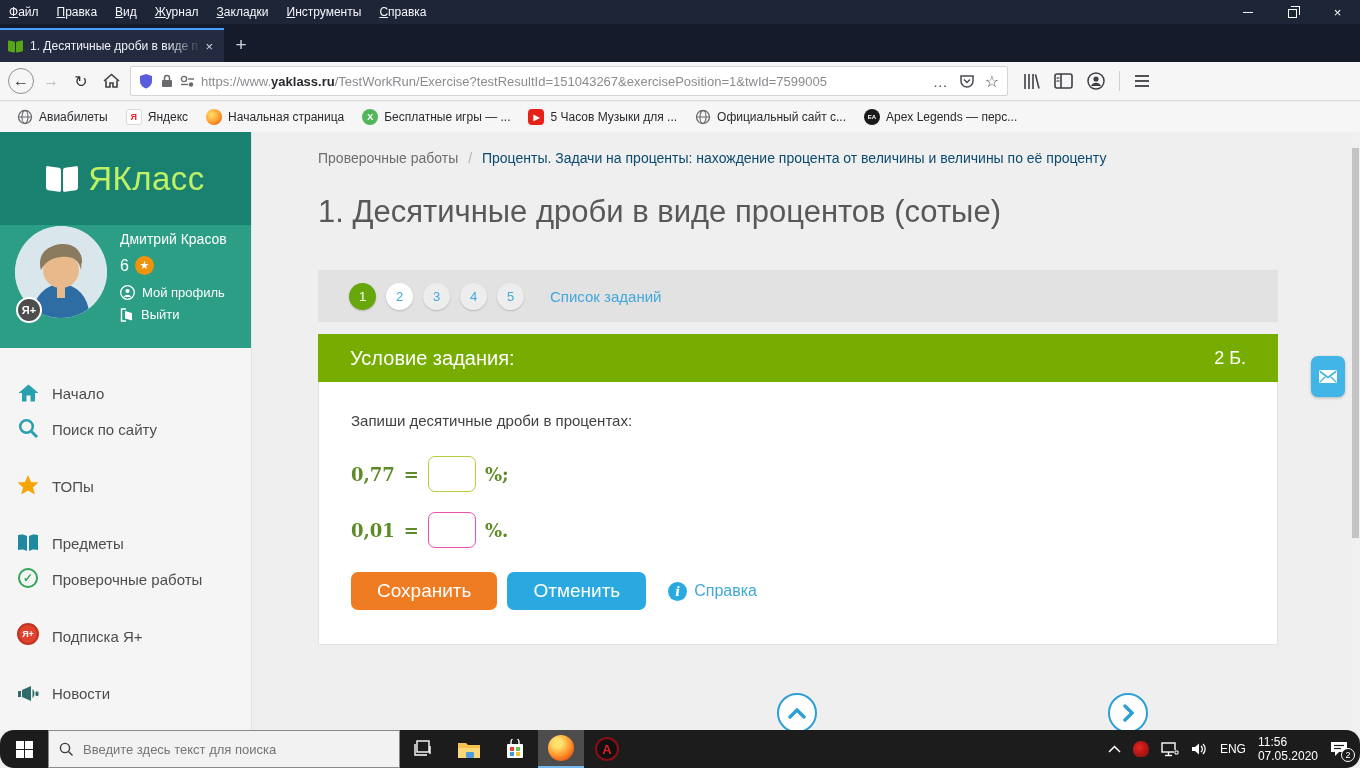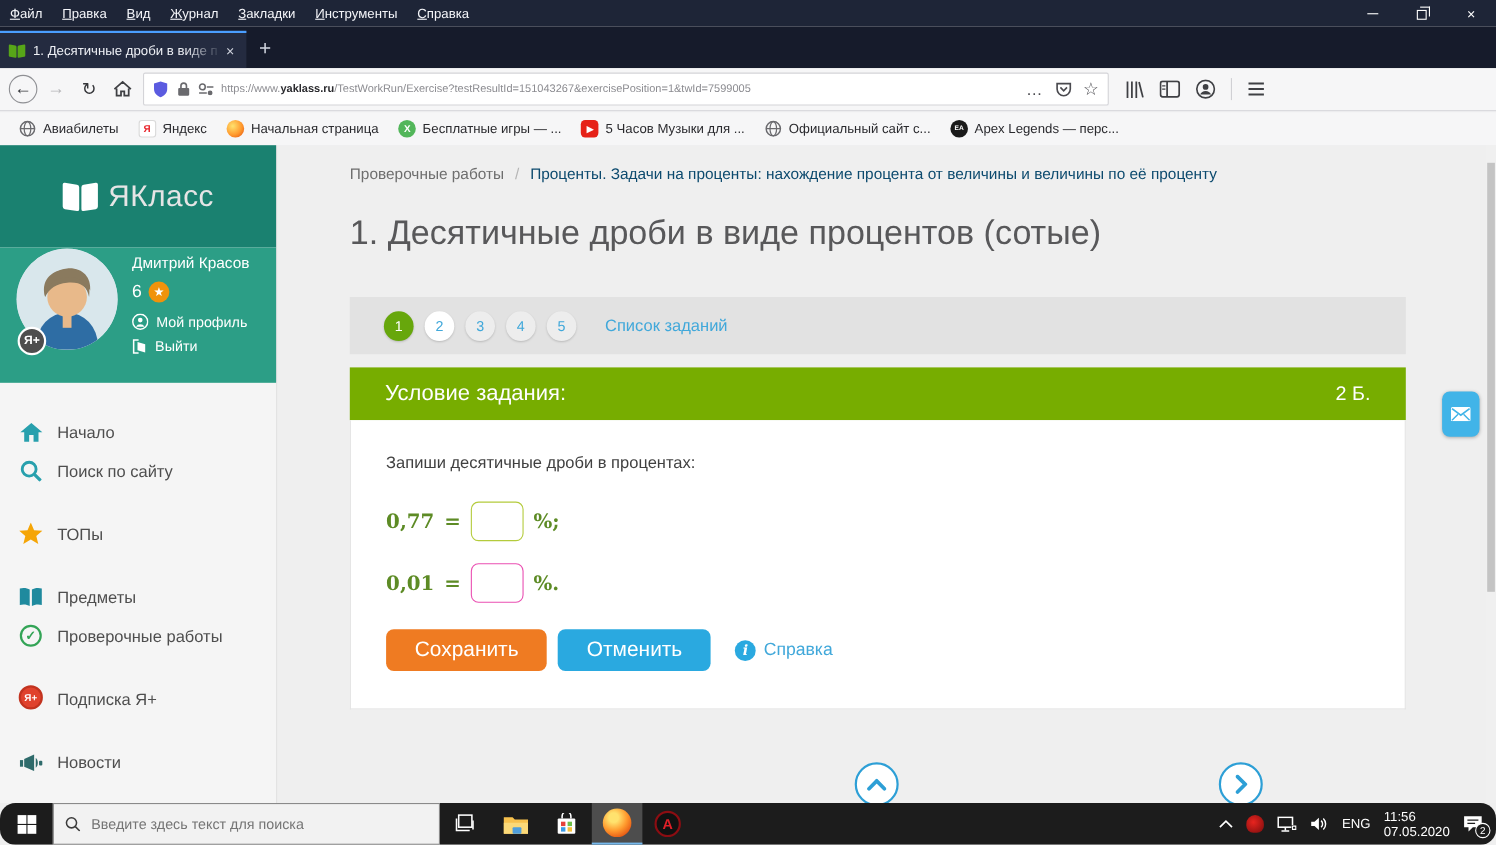--- a/index.html
+++ b/index.html
@@ -25,21 +25,21 @@
   .favicon-book { display:flex; }
   .favicon-book i { display:block; width:7px; height:11px; background:#57a618; border-radius:1px; }
   .favicon-book i:first-child { transform:skewY(10deg); margin-right:1px; }
   .favicon-book i:last-child { transform:skewY(-10deg); }
 
   .navbar { position:absolute; top:62px; left:0; width:1360px; height:39px; background:#f6f6f7; border-bottom:1px solid #dadade; display:flex; align-items:center; padding:0 6px; }
   .nav-btn { width:30px; height:30px; display:flex; align-items:center; justify-content:center; font-size:16px; color:#35363a; }
   .back-circle { width:26px; height:26px; border:1px solid #8f9094; border-radius:50%; display:flex; align-items:center; justify-content:center; }
   .fwd { color:#b7b7ba; }
   .urlbar { flex:0 0 878px; height:30px; background:#fff; border:1px solid #d4d4d8; border-radius:2px; margin-left:4px; display:flex; align-items:center; padding:0 8px; }
-  .url-text { flex:1; font-size:10px; color:#8b8b90; white-space:nowrap; overflow:hidden; margin-left:6px; }
+  .url-text { flex:1; font-size:13px; color:#8b8b90; white-space:nowrap; overflow:hidden; margin-left:6px; }
   .url-text b { color:#2a2a2e; font-weight:700; }
   .url-icons { display:flex; align-items:center; gap:10px; color:#4a4a4f; }
   .dots { font-size:15px; letter-spacing:1px; color:#4a4a4f; }
   .star-glyph { font-size:16px; color:#4a4a4f; }
   .toolbar-right { display:flex; align-items:center; gap:14px; margin-left:14px; color:#3f4044; }
   .tb-sep { width:1px; height:20px; background:#d0d0d4; }
 
   .bookmarks { position:absolute; top:102px; left:0; width:1360px; height:30px; background:#f6f6f7; display:flex; align-items:center; padding-left:10px; gap:4px; }
   .bm { display:flex; align-items:center; gap:6px; padding:3px 7px; font-size:12px; color:#2a2a2e; }
   .bm-ico { width:16px; height:16px; display:flex; align-items:center; justify-content:center; border-radius:50%; font-size:9px; font-weight:700; flex:0 0 16px; }
@@ -51,21 +51,21 @@
 
   
   .content { position:absolute; top:132px; left:0; width:1360px; height:598px; background:#efefef; }
 
   .sidebar { position:absolute; top:0; left:0; width:252px; height:598px; background:#f5f5f5; border-right:1px solid #e2e2e2; }
   .side-logo { height:93px; background:#1a8170; display:flex; align-items:center; justify-content:center; gap:10px; }
   .logo-book { display:flex; }
   .logo-book i { display:block; width:15px; height:24px; background:#fff; border-radius:2px; }
   .logo-book i:first-child { transform:skewY(9deg); margin-right:2px; }
   .logo-book i:last-child { transform:skewY(-9deg); }
-  .logo-text { color:#e5e5e5; font-size:27px; letter-spacing:.5px; }
+  .logo-text { color:#bef264; font-size:33px; letter-spacing:.5px; }
   .side-profile { height:123px; background:#2c9e86; position:relative; color:#fff; }
   .avatar { position:absolute; left:15px; top:1px; width:92px; height:92px; border-radius:50%; background:#d9e7ec; overflow:hidden; }
   .plus-badge { position:absolute; left:16px; top:72px; width:26px; height:26px; border-radius:50%; background:#4d4d4d; border:2px solid #fff; color:#fff; font-size:11px; font-weight:700; display:flex; align-items:center; justify-content:center; }
   .profile-text { position:absolute; left:120px; top:6px; }
   .p-name { font-size:14px; margin-bottom:9px; }
   .p-level { display:flex; align-items:center; gap:6px; font-size:16px; margin-bottom:10px; }
   .star-badge { width:19px; height:19px; border-radius:50%; background:#f0930b; color:#fff; font-size:11px; display:flex; align-items:center; justify-content:center; }
   .p-link { display:flex; align-items:center; gap:7px; font-size:13px; margin-bottom:7px; cursor:pointer; }
   .side-menu { padding-top:18px; }
   .sm-item { height:36px; display:flex; align-items:flex-end; padding-left:16px; gap:12px; font-size:15px; color:#4e4e4e; cursor:pointer; }

